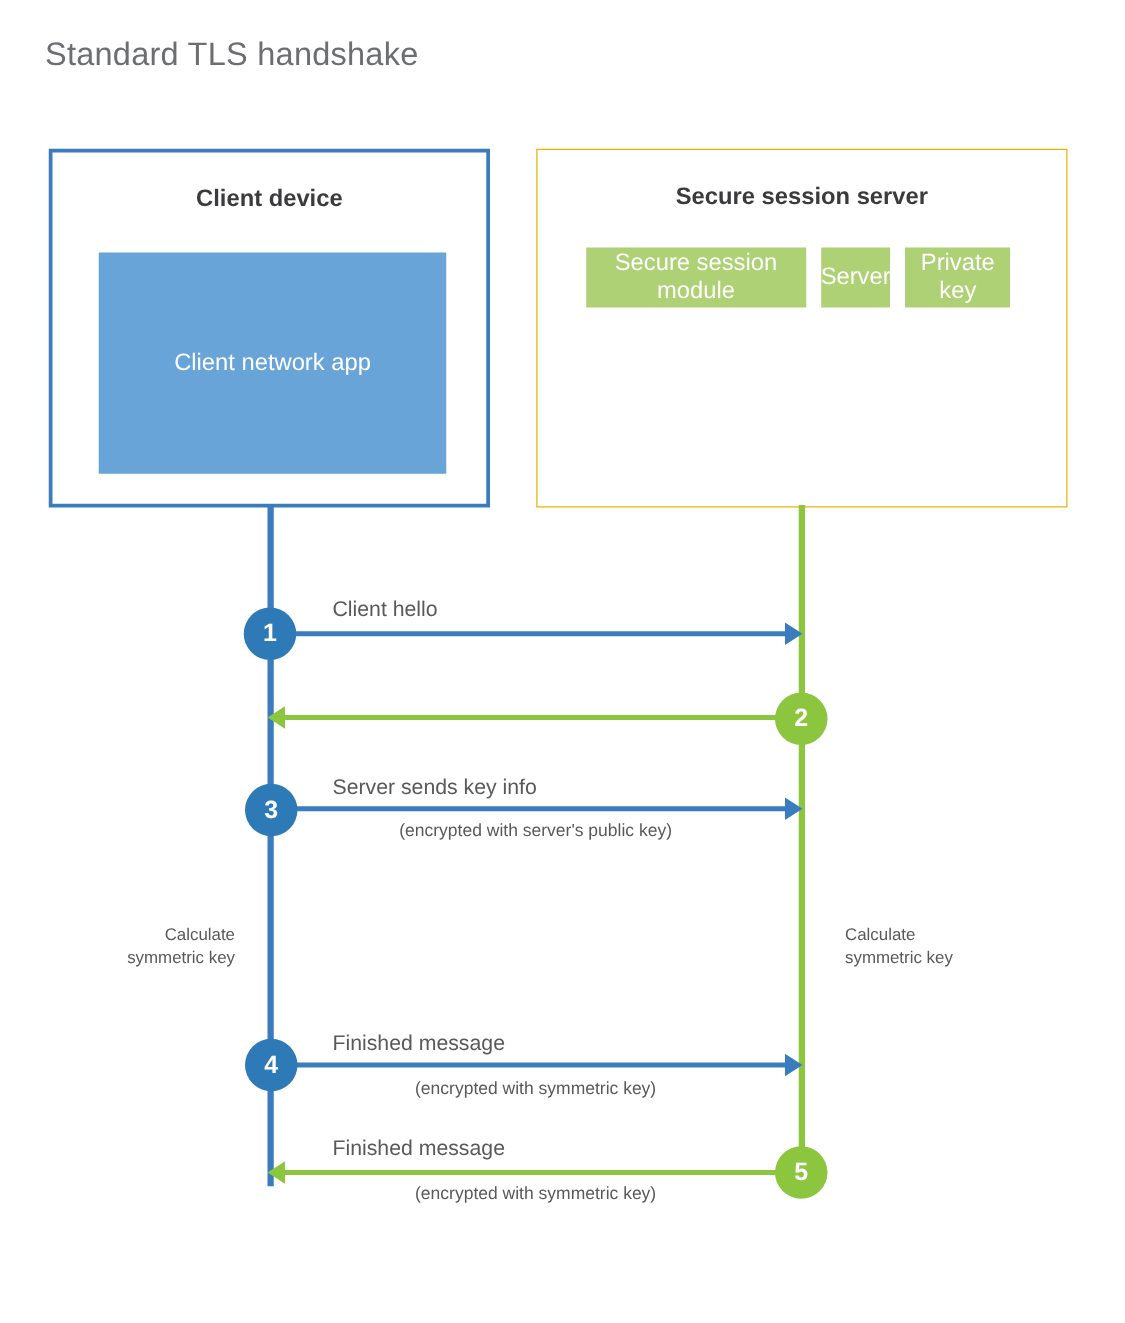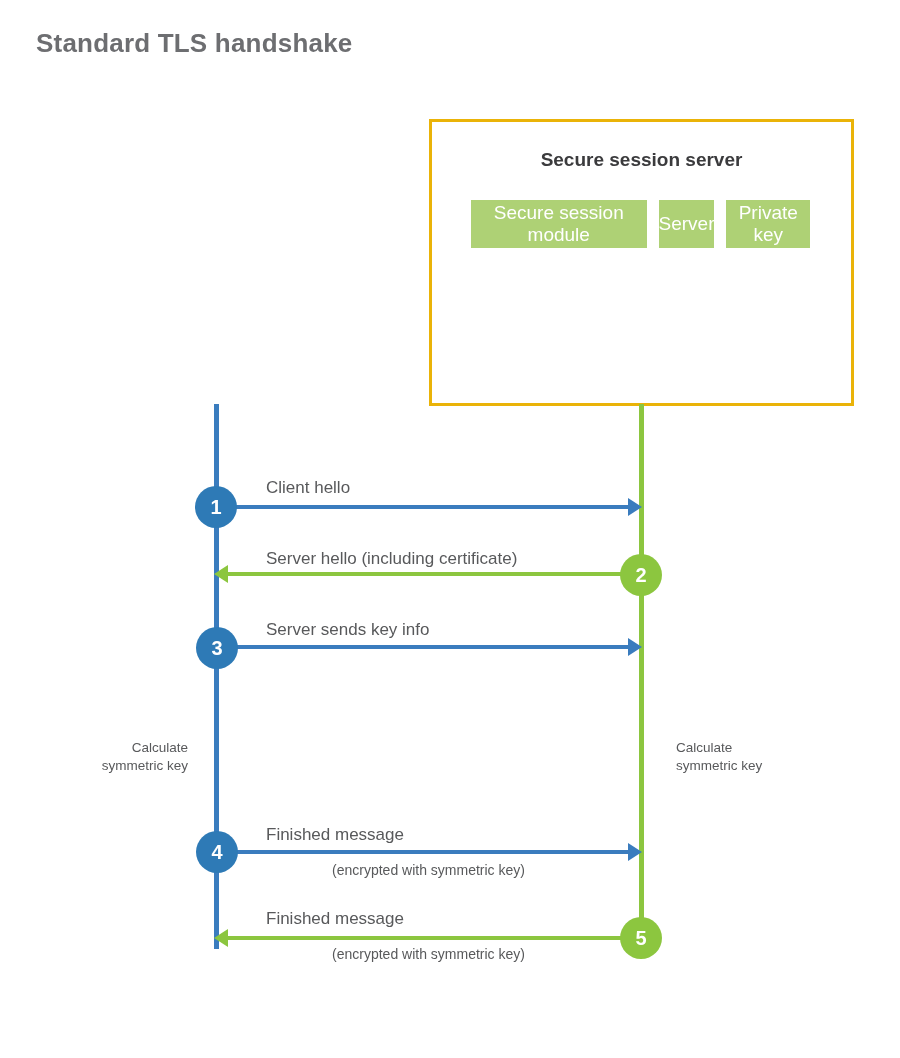--- a/index.html
+++ b/index.html
@@ -19,21 +19,21 @@
     width: 900px;
     height: 1058px;
   }
 
   
   .page-title {
     position: absolute;
     left: 36px;
     top: 28px;
     font-size: 26px;
-    font-weight: 700;
+    font-weight: 400;
     letter-spacing: 0.2px;
     color: #6d6e71;
     white-space: nowrap;
   }
 
   
   .party-box {
     position: absolute;
     background: #ffffff;
     box-sizing: border-box;
@@ -43,21 +43,21 @@
     top: 119px;
     width: 353px;
     height: 287px;
     border: 3px solid #3a7cbe;
   }
   .party-box.server {
     left: 429px;
     top: 119px;
     width: 425px;
     height: 287px;
-    border: 3px solid #eab308;
+    border: 1px solid #eab308;
   }
   .party-title {
     position: absolute;
     left: 0;
     right: 0;
     top: 27px;
     text-align: center;
     font-size: 19px;
     font-weight: bold;
     color: #3b3b3d;
@@ -181,47 +181,51 @@
   .annotation.right-side { text-align: left; }
   .annotation.left-side { text-align: right; }
 </style>
 </head>
 <body>
 
 <div id="stage">
 
   <div class="page-title">Standard TLS handshake</div>
 
+  <div class="party-box client">
+    <div class="party-title">Client device</div>
+    <div class="client-app">Client network app</div>
+  </div>
 
   <div class="party-box server">
     <div class="party-title">Secure session server</div>
     <div class="server-stack">
       <div class="server-bar">Secure session module</div>
       <div class="server-bar">Server</div>
       <div class="server-bar">Private key</div>
     </div>
   </div>
 
   <div class="lifeline client"></div>
   <div class="lifeline server"></div>
 
   <div class="msg-label" style="left:266px; top:478px; width:325px;">Client hello</div>
   <div class="msg-line blue" style="left:216px; top:505px; width:414px;"></div>
   <div class="arrow-head right blue" style="left:628px; top:498px;"></div>
   <div class="step-circle blue" style="left:195px; top:486px;">1</div>
 
-  <div class="msg-label" style="left:266px; top:549px; width:325px;">Server hello (including certificate)</div>
   <div class="msg-line green" style="left:226px; top:572px; width:404px;"></div>
   <div class="arrow-head left green" style="left:214px; top:565px;"></div>
   <div class="step-circle green" style="left:620px; top:554px;">2</div>
 
   <div class="msg-label" style="left:266px; top:620px; width:325px;">Server sends key info</div>
   <div class="msg-line blue" style="left:216px; top:645px; width:414px;"></div>
   <div class="arrow-head right blue" style="left:628px; top:638px;"></div>
   <div class="step-circle blue" style="left:196px; top:627px;">3</div>
+  <div class="msg-sublabel" style="left:266px; top:656px; width:325px;">(encrypted with server's public key)</div>
 
   <div class="annotation left-side" style="left:40px; top:739px; width:148px;">Calculate
 symmetric key</div>
   <div class="annotation right-side" style="left:676px; top:739px; width:180px;">Calculate
 symmetric key</div>
 
   <div class="msg-label" style="left:266px; top:825px; width:325px;">Finished message</div>
   <div class="msg-line blue" style="left:216px; top:850px; width:414px;"></div>
   <div class="arrow-head right blue" style="left:628px; top:843px;"></div>
   <div class="step-circle blue" style="left:196px; top:831px;">4</div>

